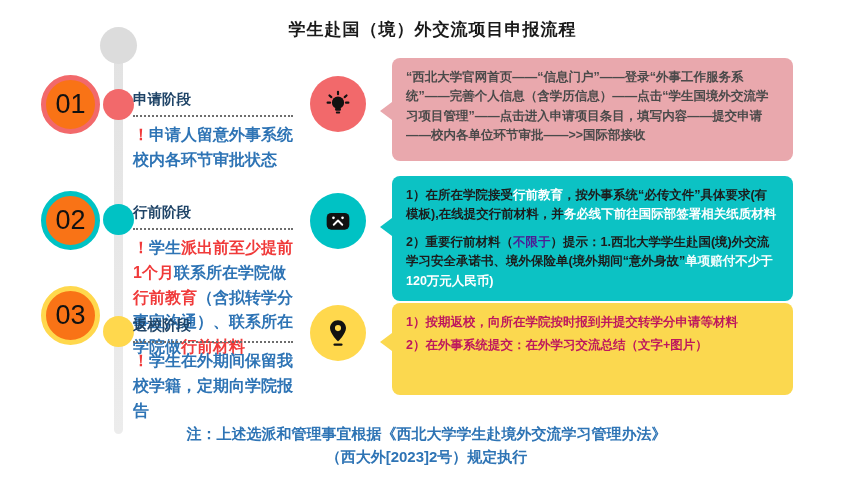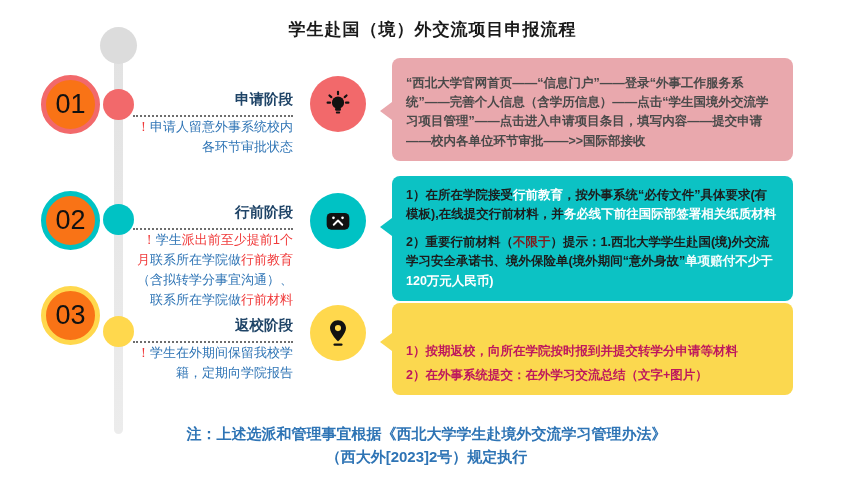--- a/index.html
+++ b/index.html
@@ -19,48 +19,48 @@
   .num-circle { position:absolute; left:41px; width:59px; height:59px; border-radius:50%;
                 background:#f97316; border:5px solid; display:flex; align-items:center; justify-content:center;
                 font-size:27px; font-weight:400; color:#111; }
   .c-red  { border-color:#F2696B; }
   .c-teal { border-color:#00C2C4; }
   .c-yel  { border-color:#FFD84D; }
   .bg-red  { background:#F2696B; }
   .bg-teal { background:#00C2C4; }
   .bg-yel  { background:#FFD84D; }
 
-  .label-block { position:absolute; left:133px; width:160px; text-align:right; }
+  .label-block { position:absolute; left:133px; width:160px; text-align:left; }
   .stage-label { font-size:14.5px; font-weight:700; color:#1F4467; padding-bottom:6px;
                  border-bottom:2px dotted #6d6d6d; }
-  .stage-warning { font-size:13px; font-weight:400; line-height:1.55; color:#2E74B5; }
+  .stage-warning { margin-top:6px; font-size:16px; font-weight:700; line-height:1.55; color:#2E74B5; }
 
   .icon-circle { position:absolute; left:310px; width:56px; height:56px; border-radius:50%;
                  display:flex; align-items:center; justify-content:center; }
   .icon-circle svg { width:32px; height:32px; }
 
   .box { position:absolute; left:392px; width:401px; border-radius:8px; padding:10px 14px;
          font-size:12.5px; font-weight:600; line-height:1.55;
-         display:flex; flex-direction:column; justify-content:flex-end; }
+         display:flex; flex-direction:column; justify-content:flex-start; }
   .box p + p { margin-top:8px; }
   .tail { position:absolute; left:-12px; width:0; height:0;
           border-top:9px solid transparent; border-bottom:9px solid transparent; }
   .box-pink  { background:#E9A8AD; color:#4a4a4a; top:58px;  min-height:103px; }
   .box-pink  .tail { border-right:12px solid #E9A8AD; top:44px; }
   .box-teal  { background:#0CC2C4; color:#1c1c1c; top:176px; min-height:113px; }
   .box-teal  .tail { border-right:12px solid #0CC2C4; top:42px; }
   .box-yel   { background:#FBD84F; color:#be185d; top:303px; min-height:92px; }
   .box-yel   .tail { border-right:12px solid #FBD84F; top:30px; }
   .box-yel p + p { margin-top:4px; }
 
   .seg-red   { color:#F03A3A; }
   .seg-blue  { color:#2E74B5; }
   .seg-white { color:#ffffff; font-weight:700; }
   .seg-whitelight { color:#f0fdfd; font-weight:600; }
-  .seg-darkred { color:#7f1d1d; }
+  .seg-darkred { color:#4c1d95; }
 
   .note { position:absolute; top:422px; left:6px; width:841px; text-align:center;
           color:#2E74B5; font-size:15px; font-weight:700; line-height:1.55; }
 </style>
 </head>
 <body>
 
 <div class="canvas">
 
   <div class="title">学生赴国（境）外交流项目申报流程</div>

